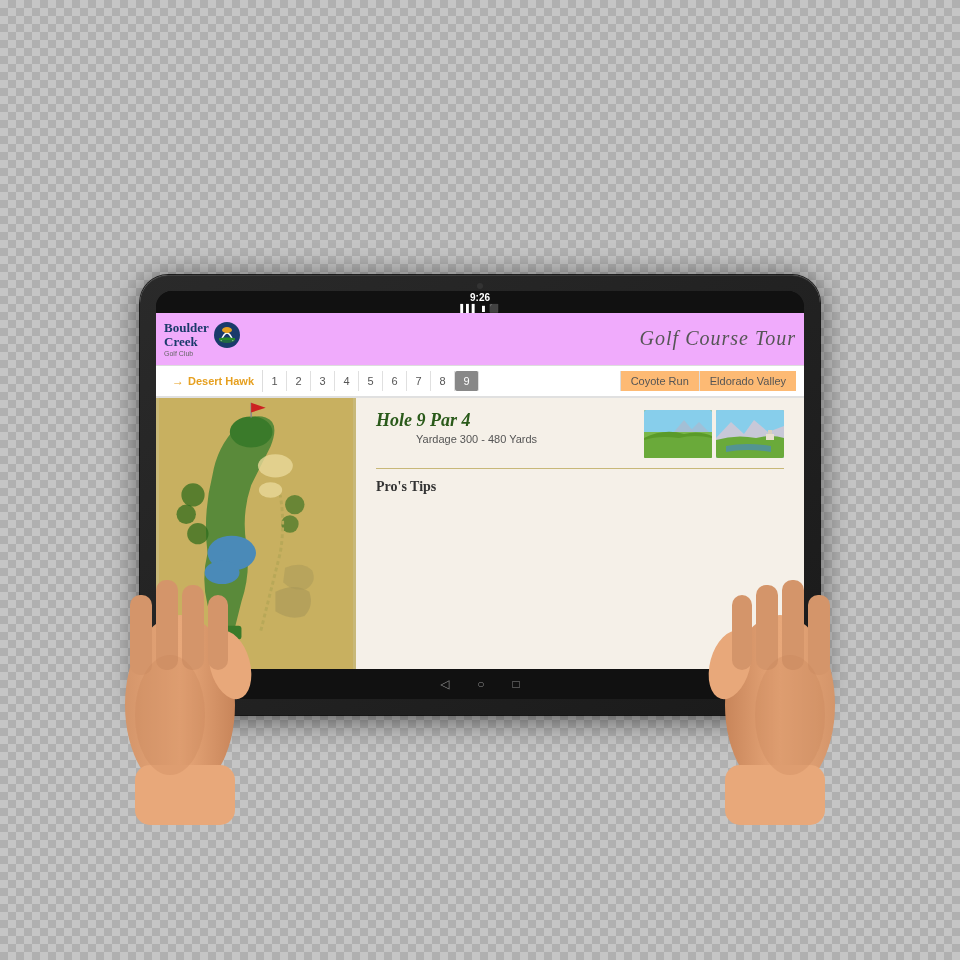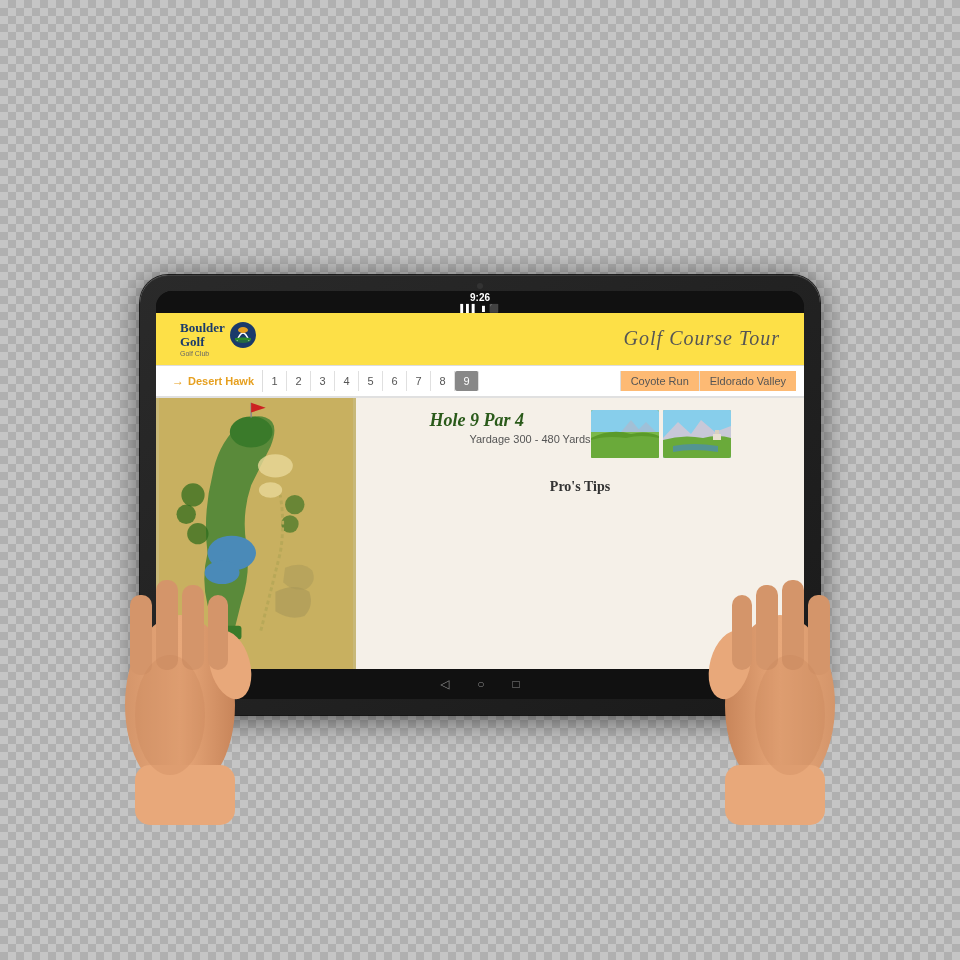--- a/index.html
+++ b/index.html
@@ -93,25 +93,25 @@
     .screen {
       flex: 1;
       background: #f5f0e8;
       display: flex;
       flex-direction: column;
       overflow: hidden;
     }
 
     
     .app-header {
-      background: #fde047;
+      background: #f0abfc;
       display: flex;
       align-items: center;
       justify-content: space-between;
-      padding: 8px 24px;
+      padding: 8px 8px;
       border-bottom: 1px solid #ddd;
       min-height: 52px;
     }
 
     .logo-area {
       display: flex;
       flex-direction: column;
       align-items: flex-start;
     }
 
@@ -212,26 +212,25 @@
       width: 200px;
       flex-shrink: 0;
       background: #c8b878;
       position: relative;
       overflow: hidden;
     }
 
     
     .info-panel {
       flex: 1;
-      padding: 12px 13px;
+      padding: 12px 20px;
       background: #f5f0e8;
       display: flex;
       flex-direction: column;
       gap: 8px;
-      align-items: center;
     }
 
     .hole-header {
       display: flex;
       justify-content: space-between;
       align-items: flex-start;
     }
 
     .hole-title {
       font-family: Georgia, serif;
@@ -420,21 +419,21 @@
         </div>
       </div>
 
       <div class="screen">
 
         <div class="app-header">
           <div class="logo-area">
             <div style="display:flex; align-items:flex-start; gap:4px;">
               <div>
                 <div class="logo-text">Boulder</div>
-                <div class="logo-text">Golf</div>
+                <div class="logo-text">Creek</div>
                 <div class="logo-subtitle">Golf Club</div>
               </div>
 
               <svg width="28" height="28" viewBox="0 0 28 28">
                 <circle cx="14" cy="14" r="13" fill="#1a3a6b"></circle>
                 <path d="M8 20 Q14 4 20 20" stroke="white" stroke-width="1.5" fill="none"></path>
                 <ellipse cx="14" cy="9" rx="5" ry="3" fill="#e6a020"></ellipse>
                 <path d="M6 18 L22 18" stroke="#2a8a2a" stroke-width="2"></path>
                 <ellipse cx="14" cy="19" rx="8" ry="3" fill="#2a8a2a" opacity="0.6"></ellipse>
               </svg>

